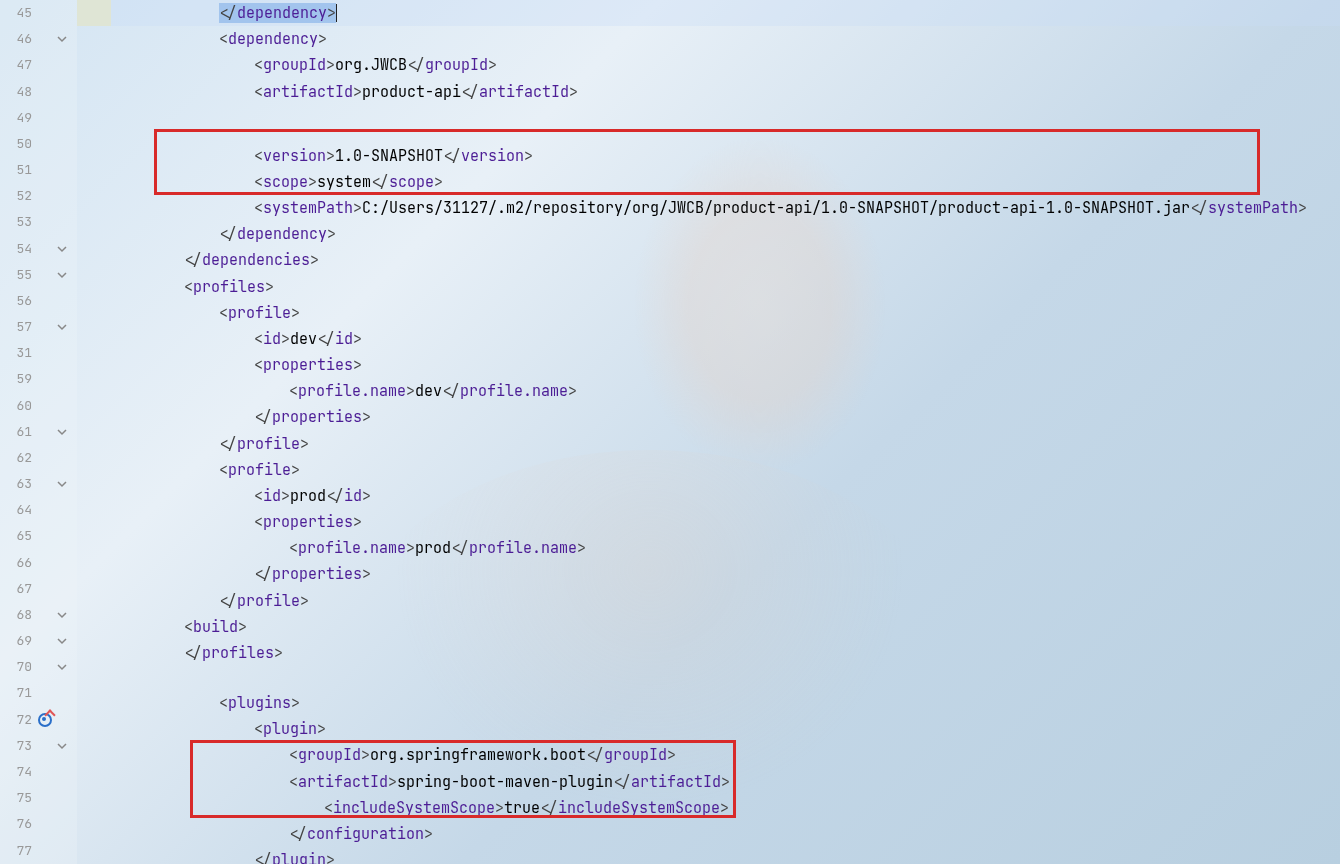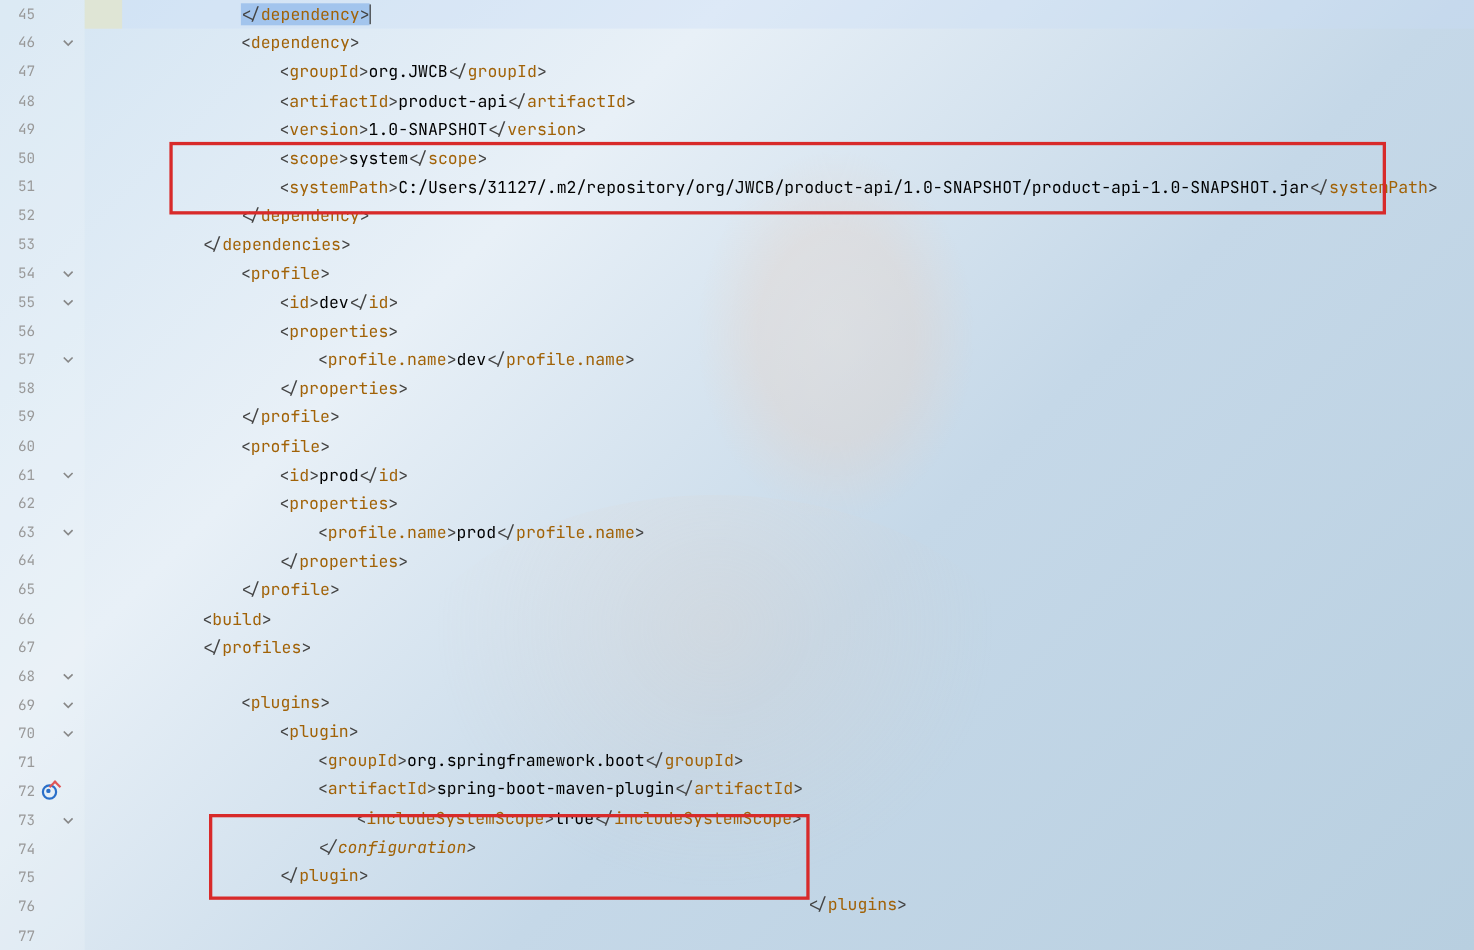--- a/index.html
+++ b/index.html
@@ -163,21 +163,21 @@
   
   .line {
     height: 26.18px;
     line-height: 26.18px;
     white-space: pre;
     position: relative;
     z-index: 2;
     color: #222;
   }
   
-  .tag { color: #a16207; }
+  .tag { color: #4c1d95; }
   .bracket { color: #444; }
   .text { color: #000000; }
   
   .selected {
     background: rgba(120, 170, 230, 0.55);
   }
   
   .cursor {
     display: inline-block;
     width: 1px;
@@ -227,21 +227,21 @@
         <div class="ln">48</div>
         <div class="ln">49</div>
         <div class="ln">50</div>
         <div class="ln">51</div>
         <div class="ln">52</div>
         <div class="ln">53</div>
         <div class="ln">54</div>
         <div class="ln">55</div>
         <div class="ln">56</div>
         <div class="ln">57</div>
-        <div class="ln">58</div>
+        <div class="ln">31</div>
         <div class="ln">59</div>
         <div class="ln">60</div>
         <div class="ln">61</div>
         <div class="ln">62</div>
         <div class="ln">63</div>
         <div class="ln">64</div>
         <div class="ln">65</div>
         <div class="ln">66</div>
         <div class="ln">67</div>
         <div class="ln">68</div>
@@ -367,44 +367,45 @@
         <div class="fold"></div>
         <div class="fold"></div>
       </div>
   </div>
   <div class="code-area">
     <div class="current-line-bg"></div>
   <div class="line" style="padding-left: 142px;"><span class="selected"><span class="bracket">&lt;/</span><span class="tag">dependency</span><span class="bracket">&gt;</span></span><span class="cursor"></span></div>
       <div class="line" style="padding-left: 142px;"><span class="bracket">&lt;</span><span class="tag">dependency</span><span class="bracket">&gt;</span></div>
       <div class="line" style="padding-left: 177px;"><span class="bracket">&lt;</span><span class="tag">groupId</span><span class="bracket">&gt;</span><span class="text">org.JWCB</span><span class="bracket">&lt;/</span><span class="tag">groupId</span><span class="bracket">&gt;</span></div>
       <div class="line" style="padding-left: 177px;"><span class="bracket">&lt;</span><span class="tag">artifactId</span><span class="bracket">&gt;</span><span class="text">product-api</span><span class="bracket">&lt;/</span><span class="tag">artifactId</span><span class="bracket">&gt;</span></div>
-      <div class="line" style="padding-left: 177px;"><span class="bracket">&lt;</span><span class="tag">version</span><span class="bracket">&gt;</span><span class="text">1.0-SNAPSHOT</span><span class="bracket">&lt;/</span><span class="tag">version</span><span class="bracket">&gt;</span></div>
+      <div class="line" style="padding-left: 177px; margin-top: 38px;"><span class="bracket">&lt;</span><span class="tag">version</span><span class="bracket">&gt;</span><span class="text">1.0-SNAPSHOT</span><span class="bracket">&lt;/</span><span class="tag">version</span><span class="bracket">&gt;</span></div>
       <div class="line" style="padding-left: 177px;"><span class="bracket">&lt;</span><span class="tag">scope</span><span class="bracket">&gt;</span><span class="text">system</span><span class="bracket">&lt;/</span><span class="tag">scope</span><span class="bracket">&gt;</span></div>
       <div class="line" style="padding-left: 177px;"><span class="bracket">&lt;</span><span class="tag">systemPath</span><span class="bracket">&gt;</span><span class="text">C:/Users/31127/.m2/repository/org/JWCB/product-api/1.0-SNAPSHOT/product-api-1.0-SNAPSHOT.jar</span><span class="bracket">&lt;/</span><span class="tag">systemPath</span><span class="bracket">&gt;</span></div>
       <div class="line" style="padding-left: 142px;"><span class="bracket">&lt;/</span><span class="tag">dependency</span><span class="bracket">&gt;</span></div>
       <div class="line" style="padding-left: 107px;"><span class="bracket">&lt;/</span><span class="tag">dependencies</span><span class="bracket">&gt;</span></div>
+      <div class="line" style="padding-left: 107px;"><span class="bracket">&lt;</span><span class="tag">profiles</span><span class="bracket">&gt;</span></div>
       <div class="line" style="padding-left: 142px;"><span class="bracket">&lt;</span><span class="tag">profile</span><span class="bracket">&gt;</span></div>
       <div class="line" style="padding-left: 177px;"><span class="bracket">&lt;</span><span class="tag">id</span><span class="bracket">&gt;</span><span class="text">dev</span><span class="bracket">&lt;/</span><span class="tag">id</span><span class="bracket">&gt;</span></div>
       <div class="line" style="padding-left: 177px;"><span class="bracket">&lt;</span><span class="tag">properties</span><span class="bracket">&gt;</span></div>
       <div class="line" style="padding-left: 212px;"><span class="bracket">&lt;</span><span class="tag">profile.name</span><span class="bracket">&gt;</span><span class="text">dev</span><span class="bracket">&lt;/</span><span class="tag">profile.name</span><span class="bracket">&gt;</span></div>
       <div class="line" style="padding-left: 177px;"><span class="bracket">&lt;/</span><span class="tag">properties</span><span class="bracket">&gt;</span></div>
       <div class="line" style="padding-left: 142px;"><span class="bracket">&lt;/</span><span class="tag">profile</span><span class="bracket">&gt;</span></div>
       <div class="line" style="padding-left: 142px;"><span class="bracket">&lt;</span><span class="tag">profile</span><span class="bracket">&gt;</span></div>
       <div class="line" style="padding-left: 177px;"><span class="bracket">&lt;</span><span class="tag">id</span><span class="bracket">&gt;</span><span class="text">prod</span><span class="bracket">&lt;/</span><span class="tag">id</span><span class="bracket">&gt;</span></div>
       <div class="line" style="padding-left: 177px;"><span class="bracket">&lt;</span><span class="tag">properties</span><span class="bracket">&gt;</span></div>
       <div class="line" style="padding-left: 212px;"><span class="bracket">&lt;</span><span class="tag">profile.name</span><span class="bracket">&gt;</span><span class="text">prod</span><span class="bracket">&lt;/</span><span class="tag">profile.name</span><span class="bracket">&gt;</span></div>
       <div class="line" style="padding-left: 177px;"><span class="bracket">&lt;/</span><span class="tag">properties</span><span class="bracket">&gt;</span></div>
       <div class="line" style="padding-left: 142px;"><span class="bracket">&lt;/</span><span class="tag">profile</span><span class="bracket">&gt;</span></div>
       <div class="line" style="padding-left: 107px;"><span class="bracket">&lt;</span><span class="tag">build</span><span class="bracket">&gt;</span></div>
       <div class="line" style="padding-left: 107px;"><span class="bracket">&lt;/</span><span class="tag">profiles</span><span class="bracket">&gt;</span></div>
       <div class="line" style="padding-left: 142px; margin-top: 24px;"><span class="bracket">&lt;</span><span class="tag">plugins</span><span class="bracket">&gt;</span></div>
       <div class="line" style="padding-left: 177px;"><span class="bracket">&lt;</span><span class="tag">plugin</span><span class="bracket">&gt;</span></div>
       <div class="line" style="padding-left: 212px;"><span class="bracket">&lt;</span><span class="tag">groupId</span><span class="bracket">&gt;</span><span class="text">org.springframework.boot</span><span class="bracket">&lt;/</span><span class="tag">groupId</span><span class="bracket">&gt;</span></div>
       <div class="line" style="padding-left: 212px;"><span class="bracket">&lt;</span><span class="tag">artifactId</span><span class="bracket">&gt;</span><span class="text">spring-boot-maven-plugin</span><span class="bracket">&lt;/</span><span class="tag">artifactId</span><span class="bracket">&gt;</span></div>
       <div class="line" style="padding-left: 247px;"><span class="bracket">&lt;</span><span class="tag">includeSystemScope</span><span class="bracket">&gt;</span><span class="text">true</span><span class="bracket">&lt;/</span><span class="tag">includeSystemScope</span><span class="bracket">&gt;</span></div>
-      <div class="line" style="padding-left: 212px; font-style: italic;"><span class="bracket">&lt;/</span><span class="tag">configuration</span><span class="bracket">&gt;</span></div>
+      <div class="line" style="padding-left: 212px;"><span class="bracket">&lt;/</span><span class="tag">configuration</span><span class="bracket">&gt;</span></div>
       <div class="line" style="padding-left: 177px;"><span class="bracket">&lt;/</span><span class="tag">plugin</span><span class="bracket">&gt;</span></div>
       <div class="line" style="padding-left: 142px; text-align: center;"><span class="bracket">&lt;/</span><span class="tag">plugins</span><span class="bracket">&gt;</span></div>
     </div>
 </div>
 
 <div class="red-box red-box-1"></div>
 <div class="red-box red-box-2"></div>
 
 </body></html>

